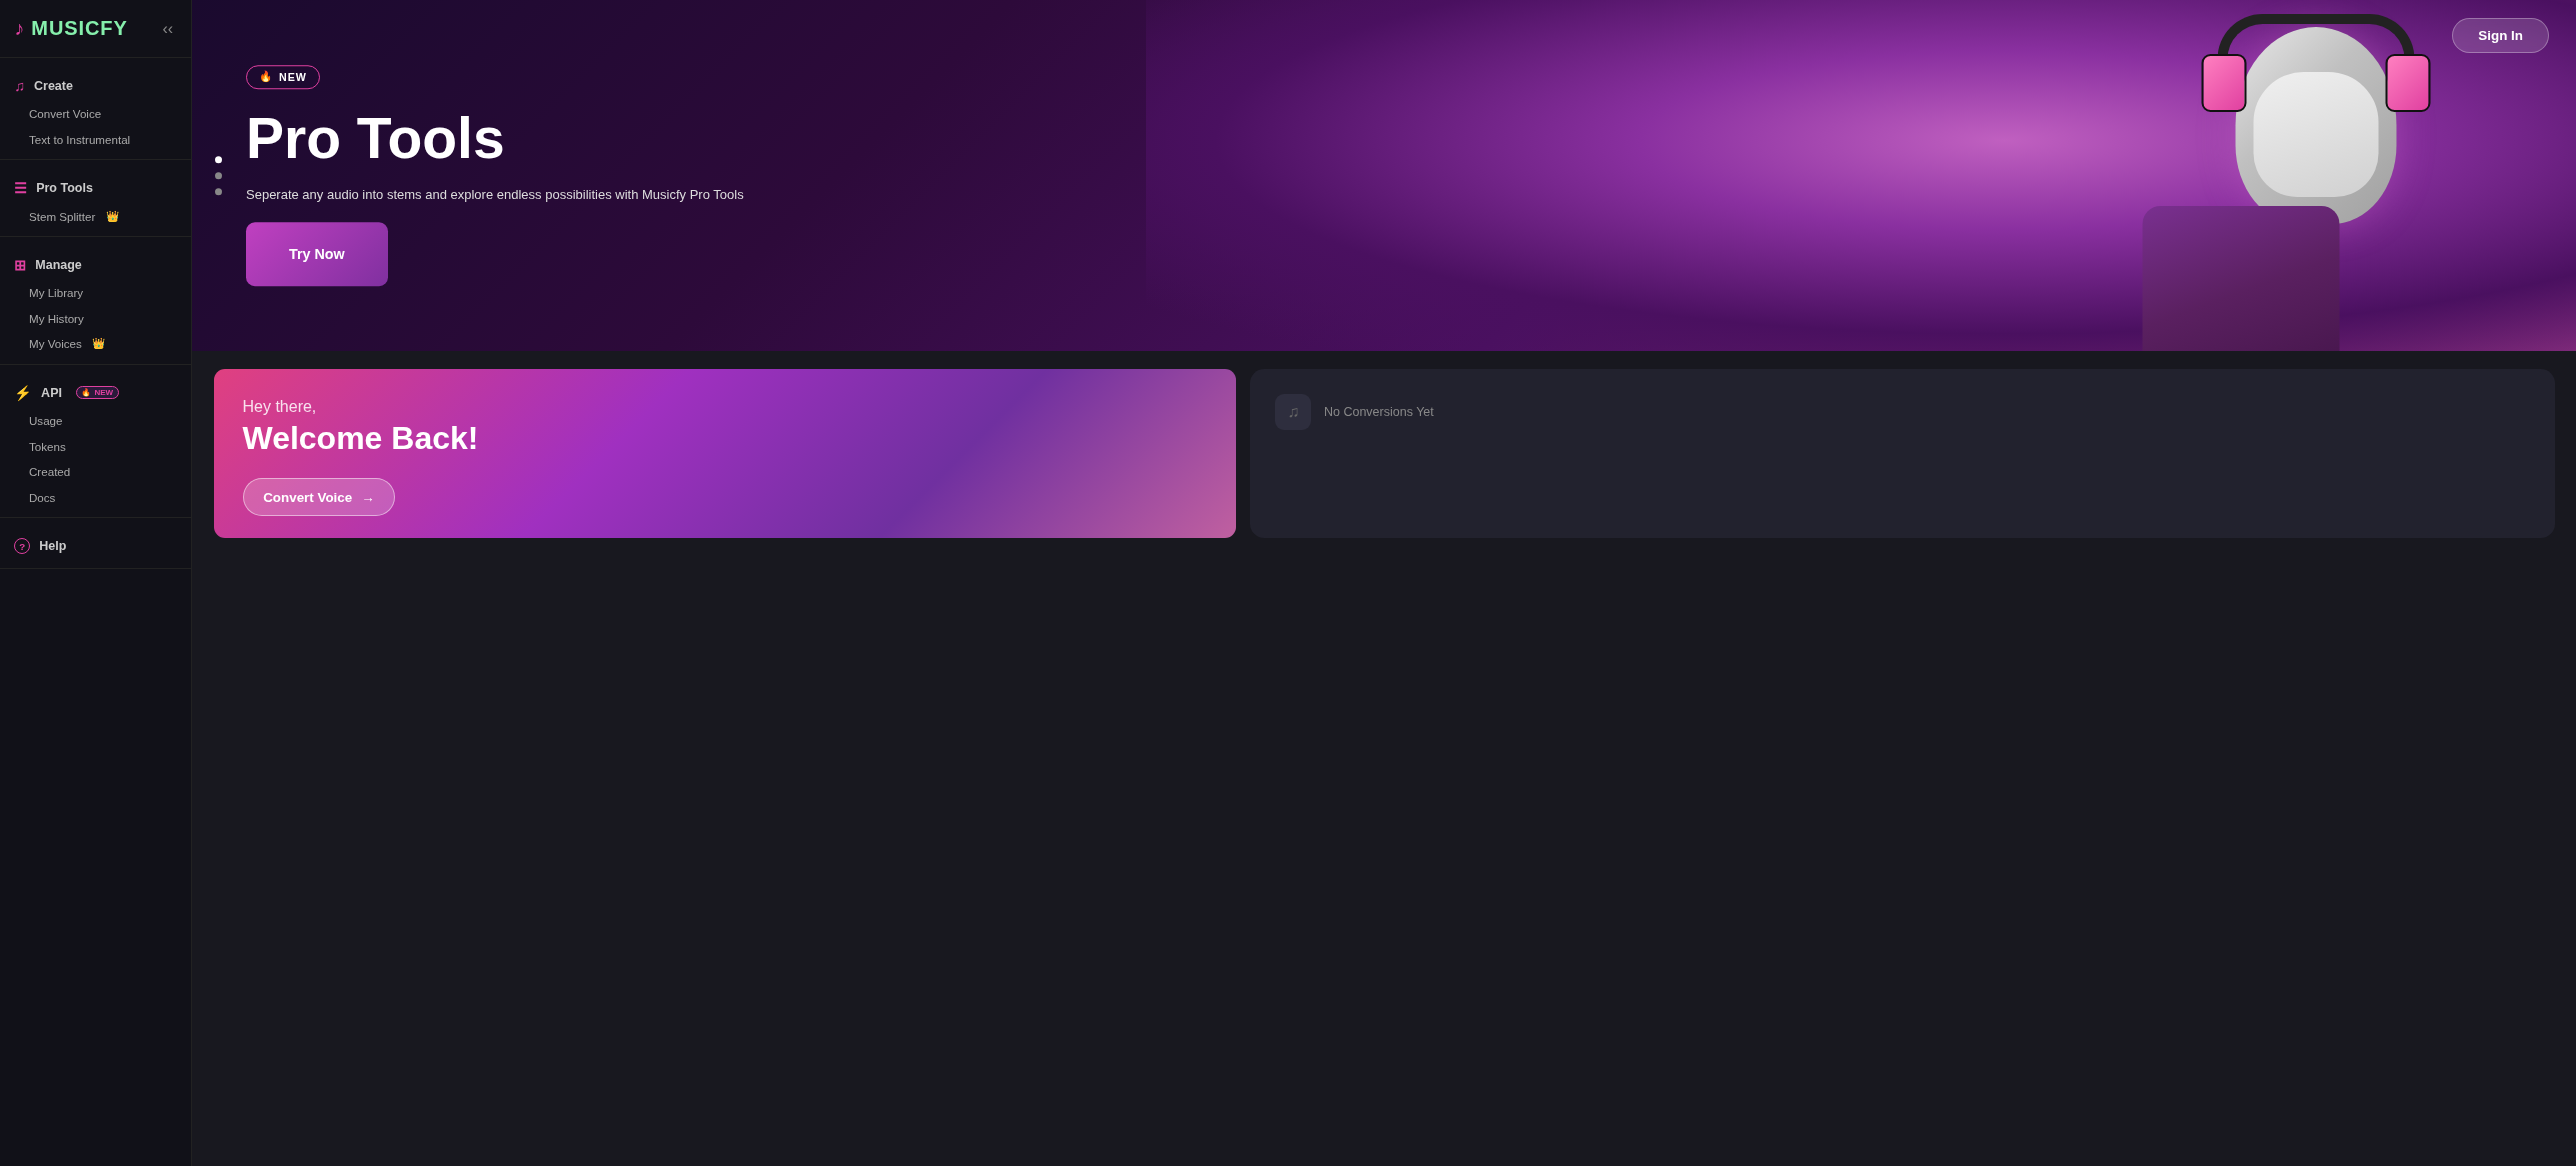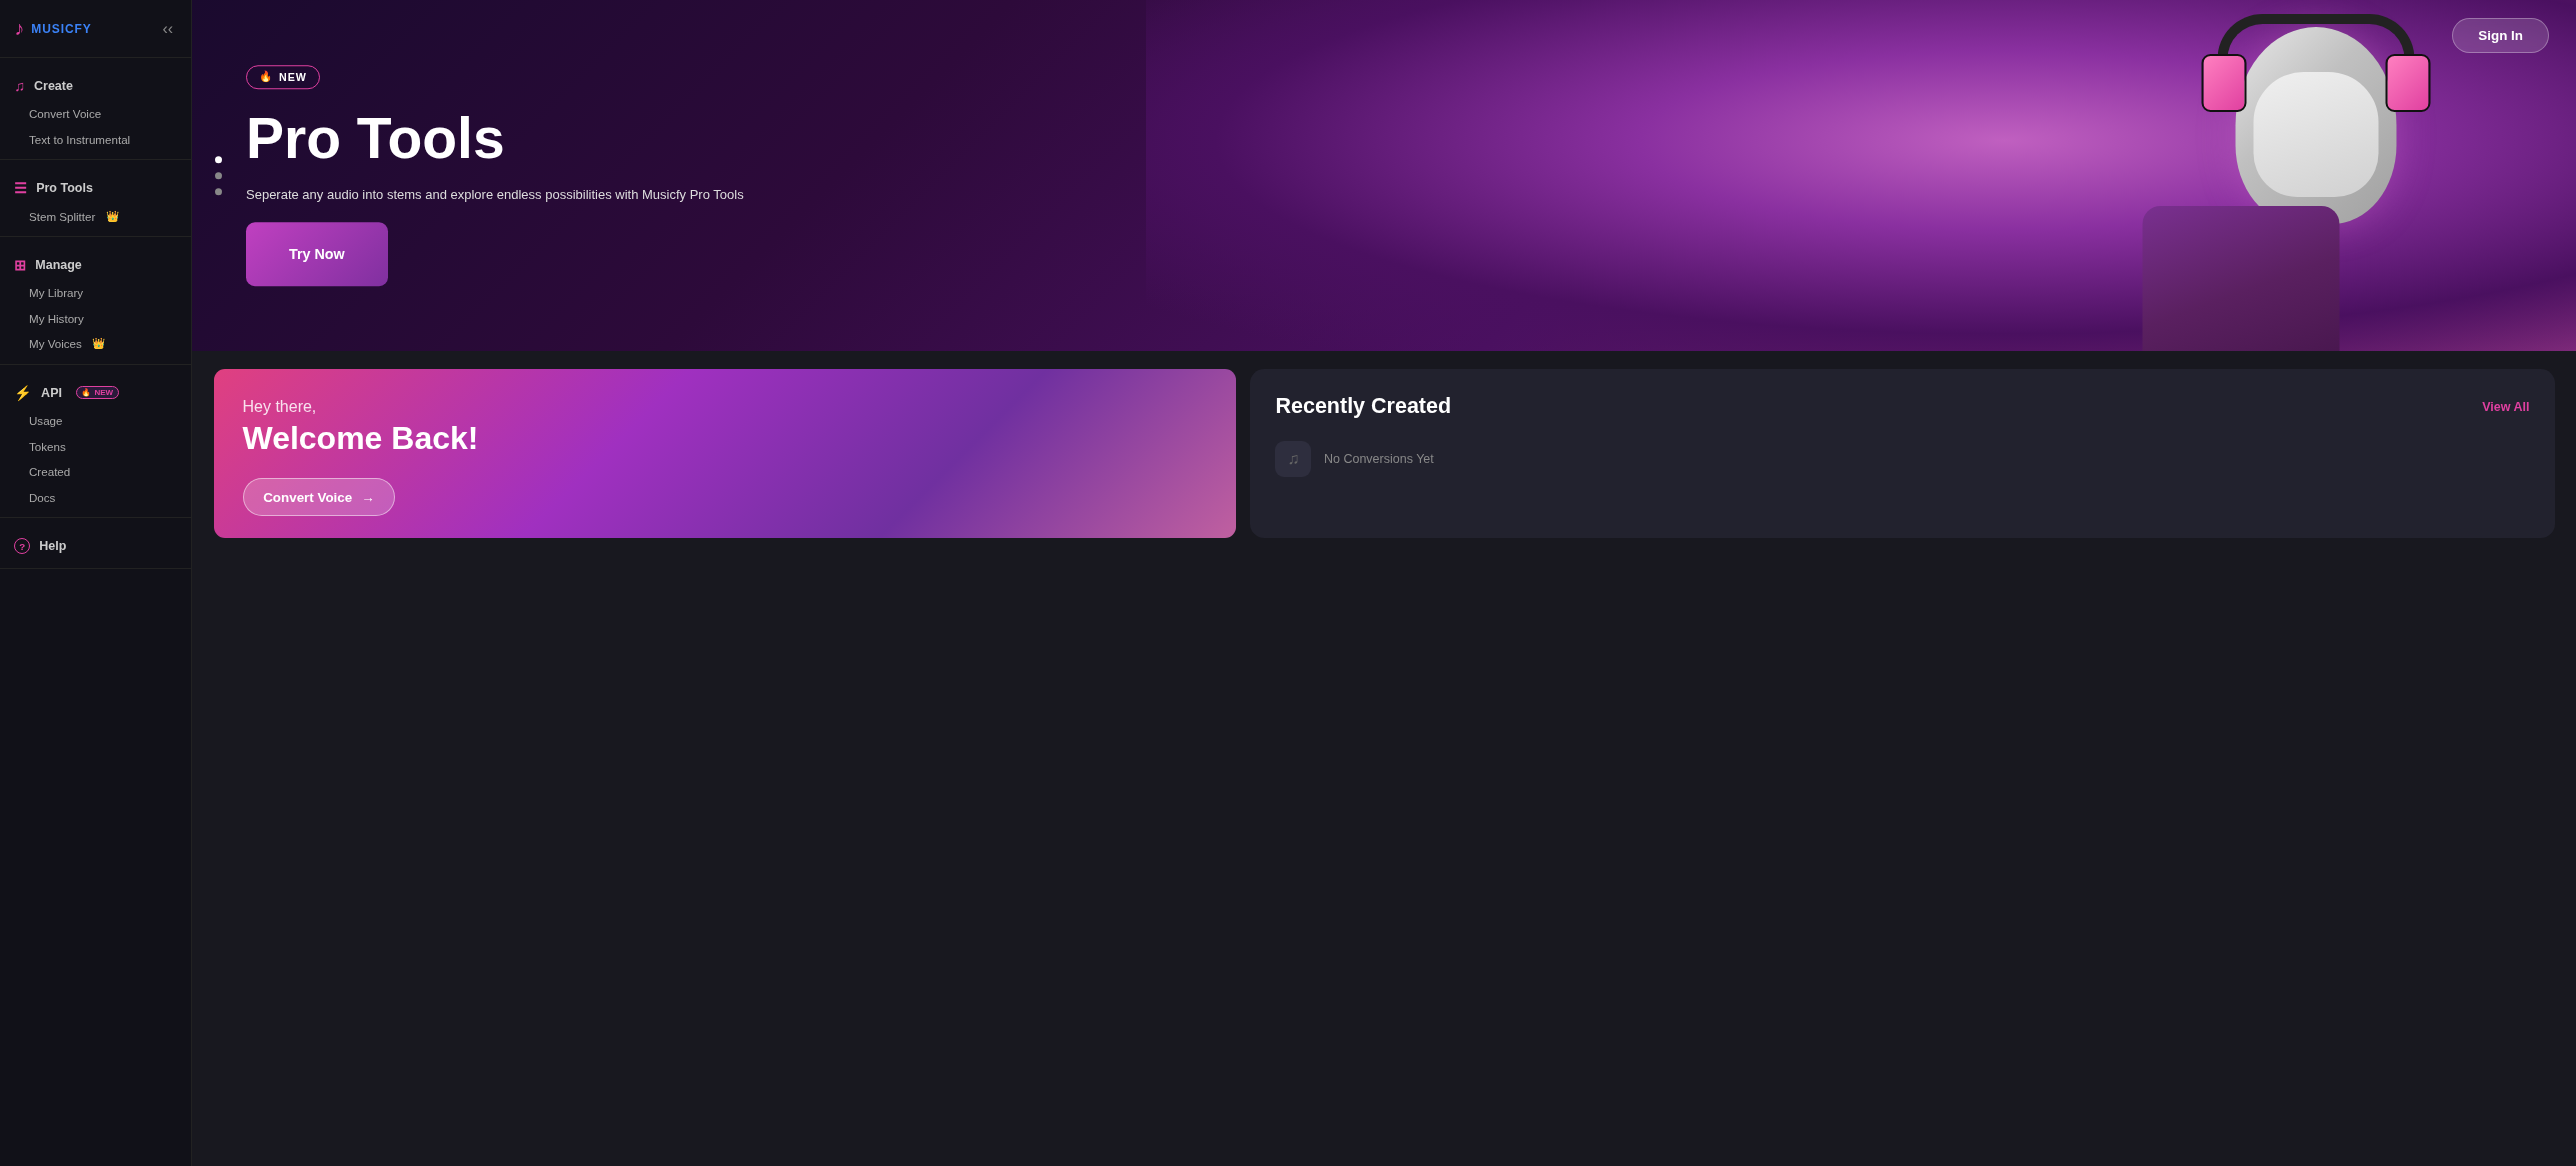--- a/index.html
+++ b/index.html
@@ -38,24 +38,24 @@
       align-items: center;
       gap: 7.2px;
     }
 
     .logo-icon {
       color: #e040a0;
       font-size: 19.7px;
     }
 
     .logo-text {
-      font-size: 12px;
+      font-size: 20px;
       font-weight: 700;
       letter-spacing: 0.9px;
-      color: #3b82f6;
+      color: #86efac;
     }
 
     .collapse-btn {
       background: none;
       border: none;
       color: #888;
       cursor: pointer;
       font-size: 16px;
       padding: 3.6px;
     }
@@ -523,24 +523,20 @@
         <p class="welcome-greeting">Hey there,</p>
         <h2 class="welcome-title">Welcome Back!</h2>
       </div>
       <button class="convert-voice-btn">
         <span>Convert Voice</span>
         <span>→</span>
       </button>
     </div>
 
     <div class="recently-created-card">
-      <div class="recently-created-header">
-        <h3 class="recently-created-title">Recently Created</h3>
-        <a class="view-all-link">View All</a>
-      </div>
       <div class="no-conversions">
         <div class="music-note-icon-box">
           <span>♫</span>
         </div>
         <span>No Conversions Yet</span>
       </div>
     </div>
   </div>
 
 </main>

